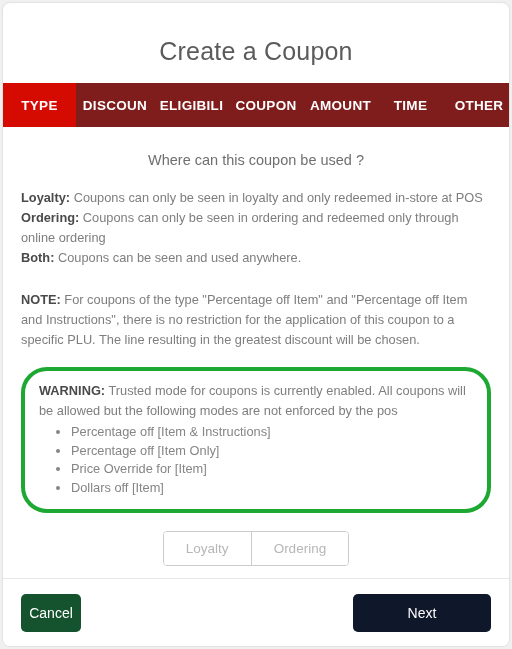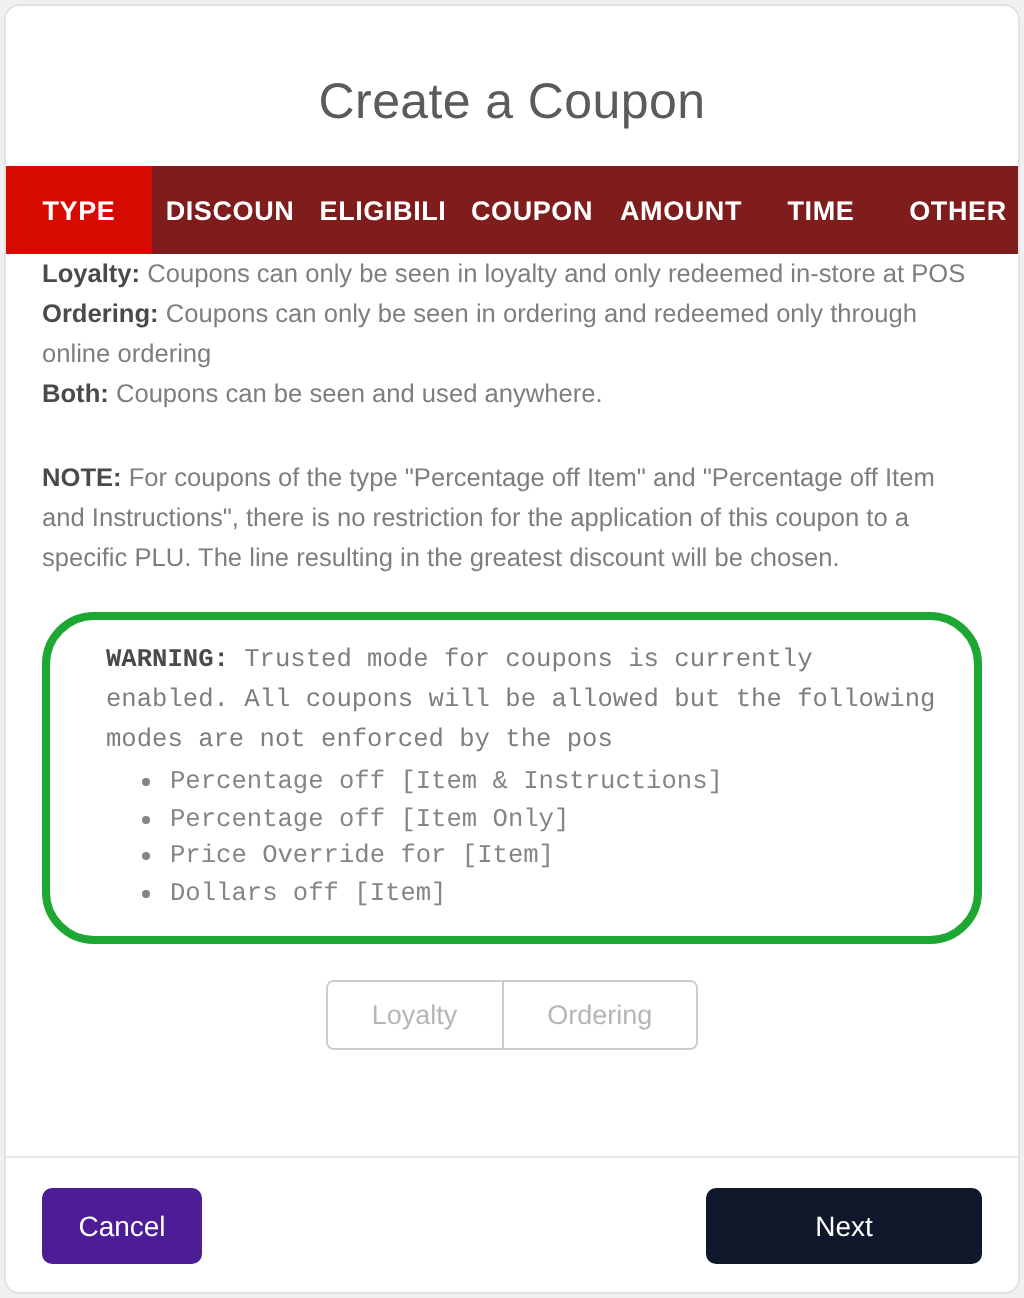--- a/index.html
+++ b/index.html
@@ -90,23 +90,22 @@
   .para b { color: #4a4a4a; font-weight: bold; }
   .note {
     margin-top: 22px;
   }
 
   
   .warning-box {
     margin-top: 17px;
     border: 4px solid #1ca832;
     border-radius: 26px;
-    padding: 10px 14px 12px 28px;
-    background: #ffffff;
-    font-family: Liberation Mono, monospace;
+    padding: 10px 14px 12px 14px;
+    background: #ffffff;
   }
   .warning-text {
     font-size: 12.8px;
     color: #7e7e7e;
     line-height: 20px;
     margin: 0;
   }
   .warning-text b { color: #4a4a4a; font-weight: bold; }
   .warning-list {
     margin: 2px 0 0 0;
@@ -161,22 +160,22 @@
   .btn {
     border: none;
     border-radius: 5px;
     color: #ffffff;
     font-size: 14px;
     font-family: "Liberation Sans", sans-serif;
     cursor: pointer;
     height: 38px;
   }
   .btn-cancel {
-    background: #4c1d95;
-    width: 80px;
+    background: #14532d;
+    width: 60px;
   }
   .btn-next {
     background: #0f172a;
     width: 138px;
   }
 </style>
 </head>
 <body>
 
 <div class="card">
@@ -204,20 +203,21 @@
     <div class="tab tab-t5">
         <span>TIME</span>
       </div>
     <div class="tab tab-t6">
         <span>OTHER</span>
       </div>
   </div>
 
   <div class="body">
 
+    <div class="question">Where can this coupon be used ?</div>
 
     <p class="para"><b>Loyalty:</b><span> Coupons can only be seen in loyalty and only redeemed in-store at POS</span></p>
     <p class="para"><b>Ordering:</b><span> Coupons can only be seen in ordering and redeemed only through online ordering</span></p>
     <p class="para"><b>Both:</b><span> Coupons can be seen and used anywhere.</span></p>
 
     <p class="para note"><b>NOTE:</b><span> For coupons of the type "Percentage off Item" and "Percentage off Item and Instructions", there is no restriction for the application of this coupon to a specific PLU. The line resulting in the greatest discount will be chosen.</span></p>
 
     <div class="warning-box">
       <p class="warning-text"><b>WARNING:</b><span> Trusted mode for coupons is currently enabled. All coupons will be allowed but the following modes are not enforced by the pos</span></p>
       <ul class="warning-list">

